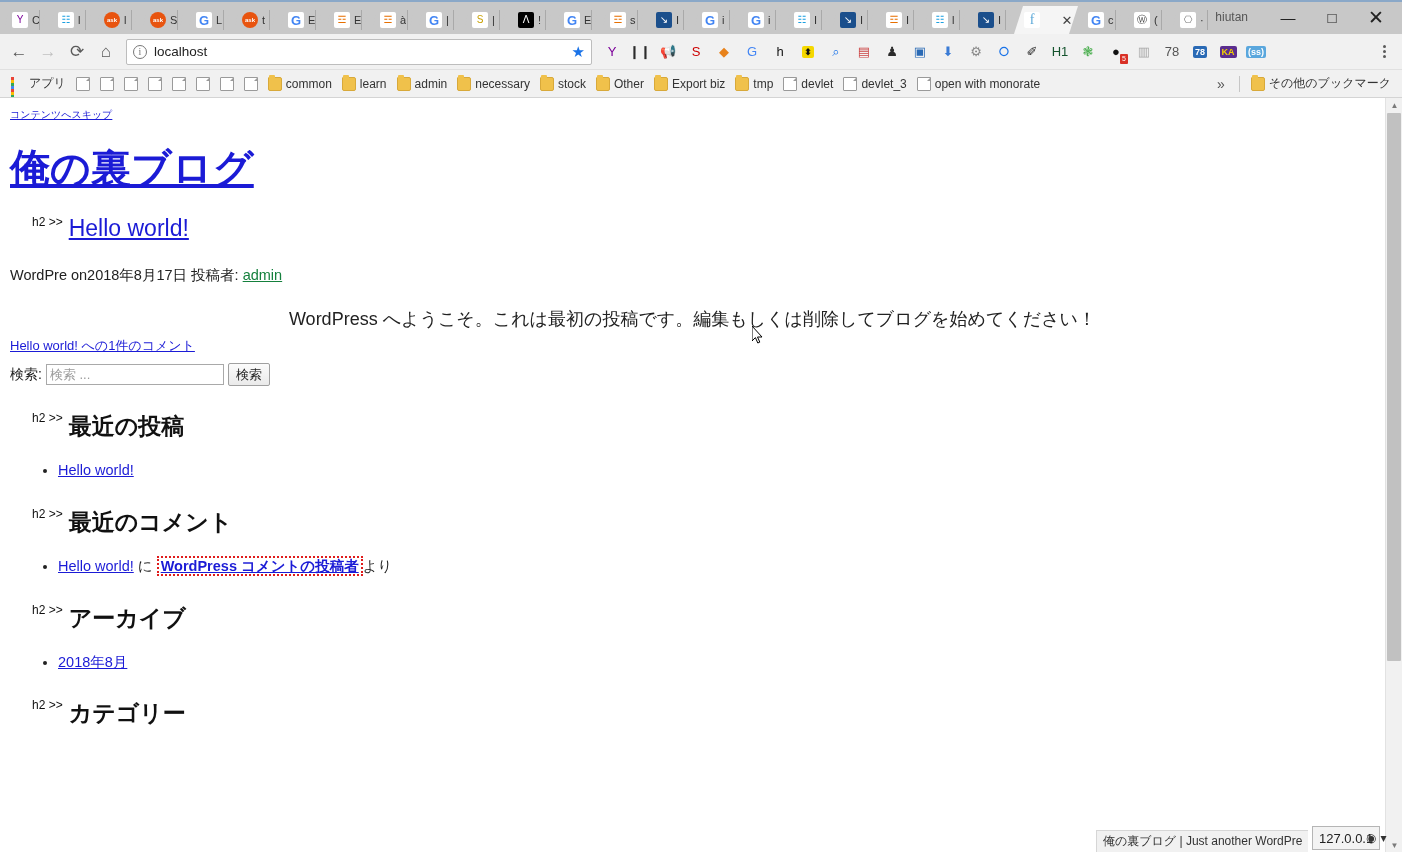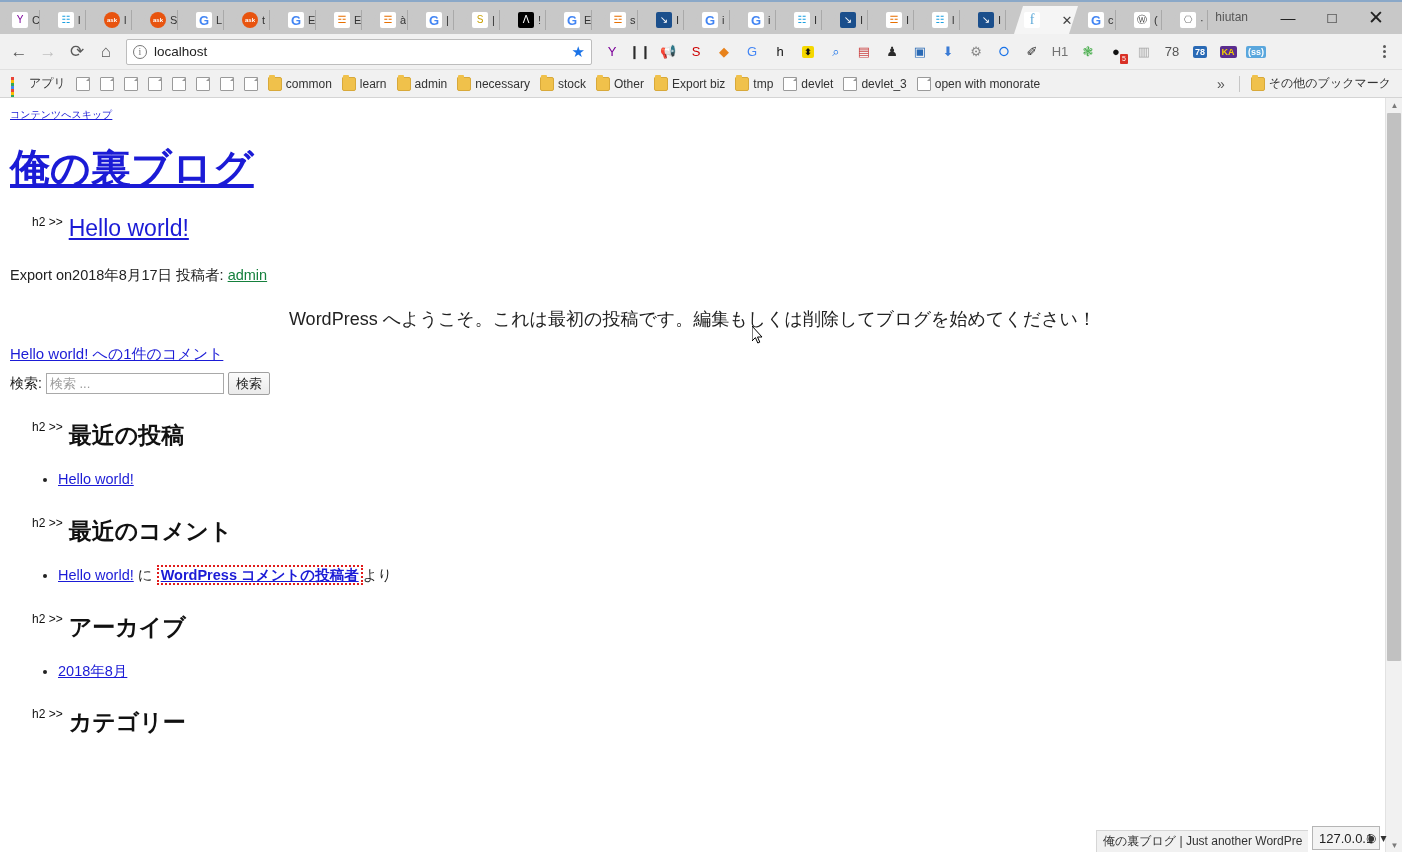--- a/index.html
+++ b/index.html
@@ -265,22 +265,22 @@
     margin-top: 24px;
   }
   .postmeta a { color: #15803d; text-decoration: underline; }
   .postbody {
     font-size: 18px; color: #222;
     margin-top: 22px;
     text-align: center;
   }
   .commentlink {
     display: inline-block;
-    margin-top: 14px;
-    font-size: 15px;
+    margin-top: 6px;
+    font-size: 13px;
     color: #1b1bd6;
     text-decoration: underline;
   }
   .searchrow {
     display: flex; align-items: center;
     margin-top: 8px;
     gap: 4px;
     font-size: 14px; color: #222;
   }
   .searchrow input[type=text] {
@@ -563,21 +563,21 @@
         <div class="exticon">
           <span style="color: rgb(136, 136, 136);">⚙</span>
         </div>
         <div class="exticon">
           <span style="color: rgb(26, 115, 232);">⭘</span>
         </div>
         <div class="exticon">
           <span style="color: rgb(34, 34, 34);">✐</span>
         </div>
         <div class="exticon">
-          <span style="color: #737373;">H1</span>
+          <span style="color: #14532d;">H1</span>
         </div>
         <div class="exticon">
           <span style="color: rgb(76, 175, 80);">❃</span>
         </div>
         <div class="exticon">
           <span style="color: rgb(17, 17, 17);">●</span>
           <span class="badge">5</span>
         </div>
         <div class="exticon">
           <span style="color: rgb(170, 170, 170);">▥</span>
@@ -702,21 +702,21 @@
 
       <div><a class="site-title" href="#">俺の裏ブログ</a></div>
 
 
       <div class="h2row">
         <span class="h2tag">h2 &gt;&gt;</span>
         <a class="h2title link" href="#">Hello world!</a>
       </div>
 
       <div class="postmeta">
-        <span>Export on</span><span>2018年8月17日</span>
+        <span>WordPre on</span><span>2018年8月17日</span>
         <span>投稿者:</span>
         <a href="#">admin</a>
       </div>
 
       <div class="postbody">WordPress へようこそ。これは最初の投稿です。編集もしくは削除してブログを始めてください！</div>
 
       <a class="commentlink" href="#">Hello world! への1件のコメント</a>
 
       <div class="searchrow">
         <label>検索:</label>

